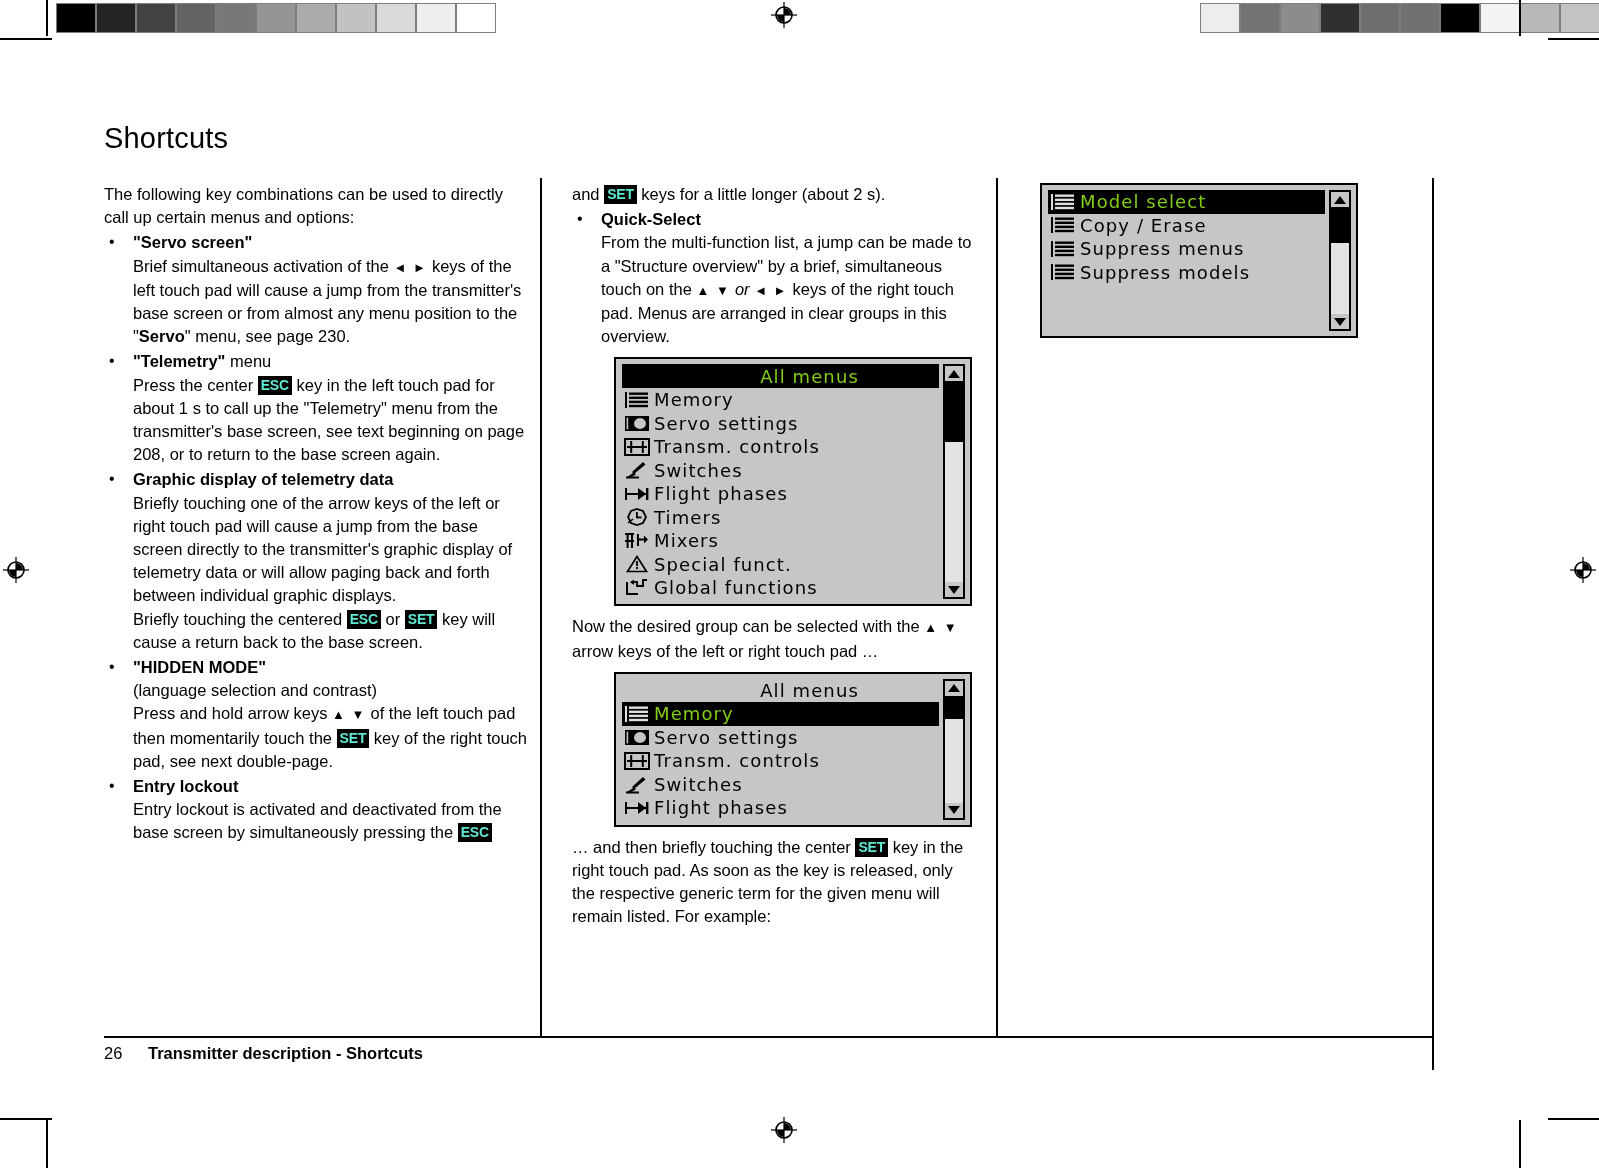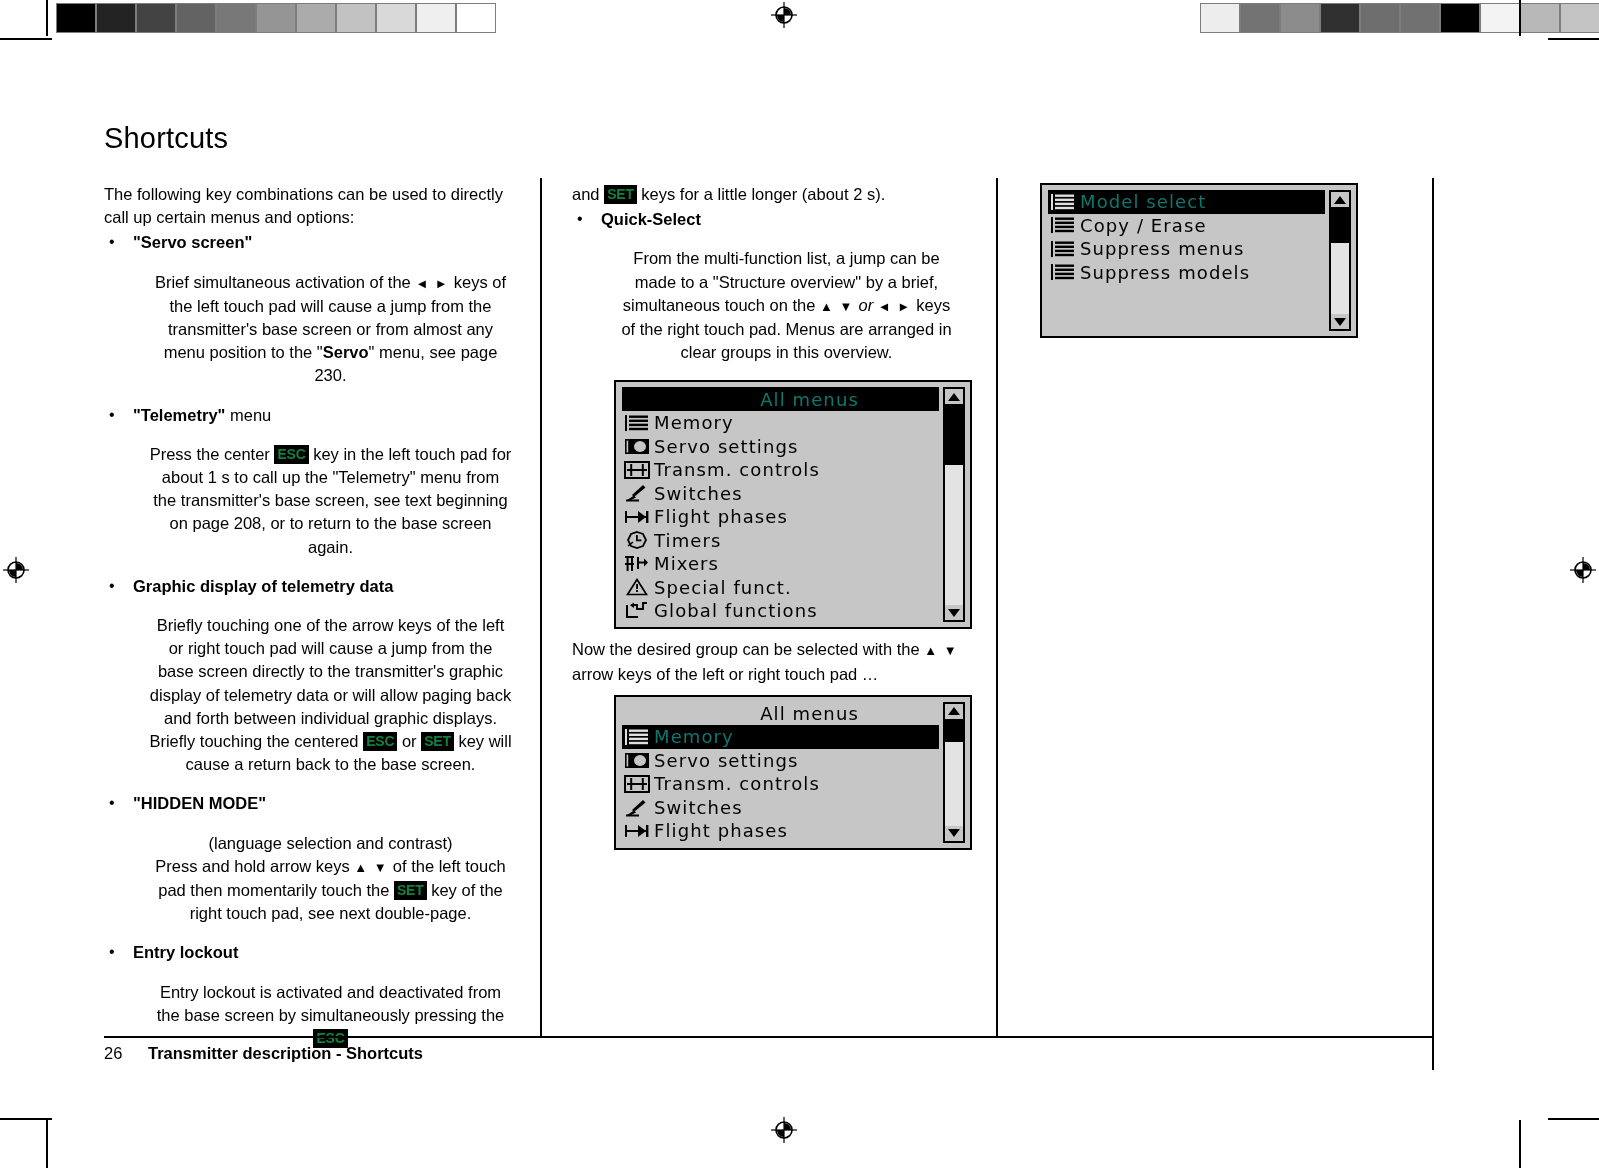--- a/index.html
+++ b/index.html
@@ -42,44 +42,44 @@
   .rule-v { position:absolute; width:2px; background:#000; }
 
   .intro { margin:0 0 2px 0; }
 
   ul.bullets { list-style:none; margin:0; padding:0; }
   ul.bullets > li { position:relative; padding-left:29px; margin-top:2px; }
   ul.bullets > li::before {
     content:"\2022"; position:absolute; left:5px; top:-1px; font-size:16px;
   }
   li .term { font-weight:bold; }
-  li p { margin:16px;text-align:center; }
+  li p { margin:0; }
   .i { font-style:italic; }
 
   .key {
-    display:inline-block; background:#000; color:#15803d;
+    display:inline-block; background:#000; color:#5eead4;
     font-weight:bold; font-size:14px; line-height:17px;
     padding:1px 3px 1px 3px; letter-spacing:-0.2px;
     vertical-align:1px;
   }
   .ar { font-size:13px; letter-spacing:1.5px; }
 
   
   .lcd {
     background:#c6c6c6; border:2px solid #000;
     padding:5px 5px 5px 6px; position:relative;
     font-family:"DejaVu Sans", sans-serif;
     display:flex;
   }
   .lcd-list { flex:1 1 auto; }
   .lcd-row {
     display:flex; align-items:center; height:23.5px;
     font-size:18px; letter-spacing:1.1px; white-space:nowrap;
   }
-  .lcd-row.sel { background:#000; color:#0f766e; }
+  .lcd-row.sel { background:#000; color:#84cc16; }
   .lcd-ico { width:30px; min-width:30px; height:20px; position:relative; }
   .lcd-label { padding-left:2px; }
   .lcd-row.center .lcd-label { padding-left:0; }
   .lcd-row.center { justify-content:center; }
   .lcd-title-pad { width:58px; min-width:58px; }
 
   
   .lcd-sb {
     width:22px; min-width:22px; margin-left:4px;
     border:2px solid #000; background:#e3e3e3;
@@ -440,20 +440,21 @@
             </div>
             <div class="sb-track">
               <div class="sb-thumb" style="top: 0%; height: 22%;"></div>
             </div>
             <div class="sb-btn down">
               <i></i>
             </div>
           </div>
         </div>
       </div>
+    <p class="cap">… and then briefly touching the center <span class="key">SET</span> key in the right touch pad. As soon as the key is released, only the respective generic term for the given menu will remain listed. For example:</p>
   </div>
 
   <div class="col" id="col-right">
     <div id="lcd-2" style="width:318px;">
         <div class="lcd">
           <div class="lcd-list">
             <div class="lcd-row sel">
               <span class="lcd-ico">
                 <span class="g" style="display: flex; align-items: center; justify-content: center;">
                   <svg width="26" height="18" viewBox="0 0 26 18">

